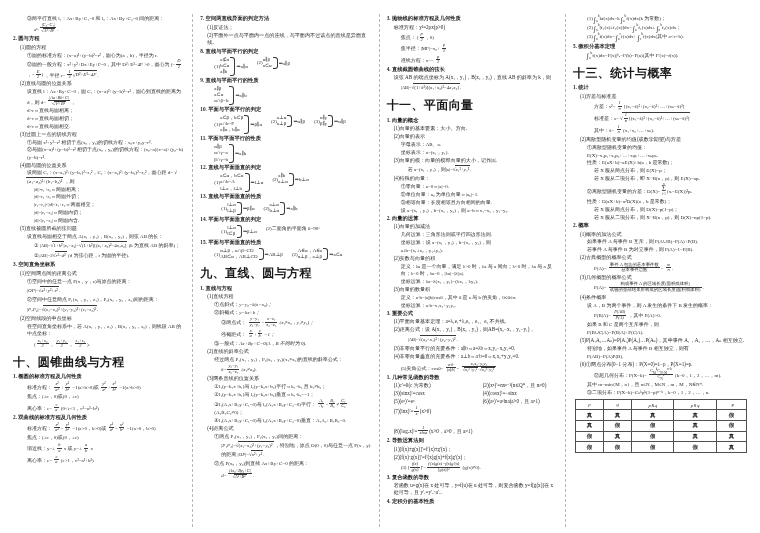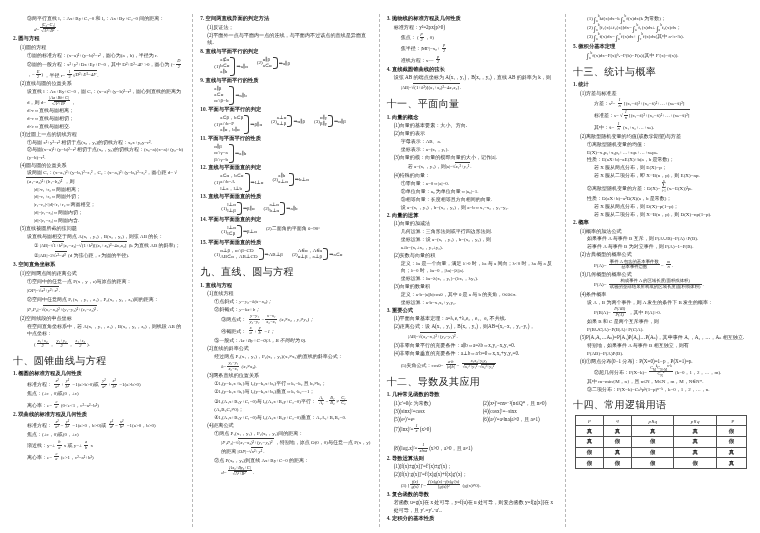--- a/index.html
+++ b/index.html
@@ -24,22 +24,22 @@
     box-sizing:border-box;
     padding:0 7px;
     position:relative;
   }
   .col + .col{
     border-left:1px dashed #b9b9b9;
   }
   
   .h1{
     font-family:"Liberation Sans","DejaVu Sans",sans-serif;
-    font-weight:normal;
-    font-size:10px;
+    font-weight:bold;
+    font-size:12px;
     letter-spacing:.4px;
     margin:5px 0 2.5px 0;
     color:#111;
   }
   .l1{font-size:5.3px;line-height:1.48;margin:1.2px 0 0 0;padding-left:0px;font-weight:bold;color:#141414;}
   .l2{font-size:5.1px;line-height:1.46;margin:.6px 0 0 0;padding-left:7px;color:#1a1a1a;}
   .l3{font-size:5.0px;line-height:1.46;margin:.5px 0 0 0;padding-left:14px;color:#1a1a1a;}
   .l4{font-size:5.0px;line-height:1.46;margin:.5px 0 0 0;padding-left:21px;color:#1a1a1a;}
   .fx{font-size:5.0px;line-height:1.62;margin:1.1px 0 1.1px 0;padding-left:21px;color:#1a1a1a;}
   .fx2{font-size:5.0px;line-height:1.62;margin:1.1px 0 1.1px 0;padding-left:14px;color:#1a1a1a;}
@@ -449,21 +449,20 @@
       |<span class="it">AB</span>|=√<span class="rad">(<span class="it">x₂</span>−<span class="it">x₁</span>)²+(<span class="it">y₂</span>−<span class="it">y₁</span>)²</span>.
     </div>
     <div class="l2">(3)非零向量平行的充要条件：a∥b⇔a=λb⇔x₁y₂−x₂y₁=0.</div>
     <div class="l2">(4)非零向量垂直的充要条件：a⊥b⇔a·b=0⇔x₁x₂+y₁y₂=0.</div>
     <div class="fx2">
       <span>(5)夹角公式：cosθ=</span>
       <span class="frac"><span class="n"><span class="it">a</span>·<span class="it">b</span></span><span class="d">|<span class="it">a</span>||<span class="it">b</span>|</span></span>=
       <span class="frac"><span class="n"><span class="it">x₁x₂</span>+<span class="it">y₁y₂</span></span><span class="d">√<span class="rad"><span class="it">x₁</span>²+<span class="it">y₁</span>²</span>·√<span class="rad"><span class="it">x₂</span>²+<span class="it">y₂</span>²</span></span></span>
     </div>
 
-    <div class="h1">十二、导数及其应用</div>
     <div class="l1">1. 几种常见函数的导数</div>
     <div class="l2 inline-pair">
       <span style="width:80px">(1)c′=0(c 为常数)</span>
       <span>(2)(xⁿ)′=nxⁿ⁻¹(n∈Q*，且 n≠0)</span>
     </div>
     <div class="l2 inline-pair">
       <span style="width:80px">(3)(sinx)′=cosx</span>
       <span>(4)(cosx)′=−sinx</span>
     </div>
     <div class="l2 inline-pair">
@@ -576,21 +575,20 @@
     <div class="l3">P(AB)=P(A)P(B).</div>
     <div class="l2">(6)①两点分布(0−1 分布)：P(X=0)=1−p，P(X=1)=p.</div>
     <div class="fx">
       <span>②超几何分布：P(X=k)=</span>
       <span class="frac"><span class="n">C<sub>M</sub><sup>k</sup>C<sub>N−M</sub><sup>n−k</sup></span><span class="d">C<sub>N</sub><sup>n</sup></span></span>
       <span>(k=0，1，2，…，m).</span>
     </div>
     <div class="l3">其中 m=min{M，n}，且 n≤N，M≤N，m，M，N∈N*.</div>
     <div class="l3">③二项分布：P(X=k)=Cₙᵏpᵏ(1−p)ⁿ⁻ᵏ，k=0，1，2，…，n.</div>
 
-    <div class="h1">十四、常用逻辑用语</div>
     <table class="tt">
       <thead>
         <tr>
           <th>p</th>
           <th>q</th>
           <th>p∧q</th>
           <th>p∨q</th>
           <th>¬p</th>
         </tr>
       </thead>

